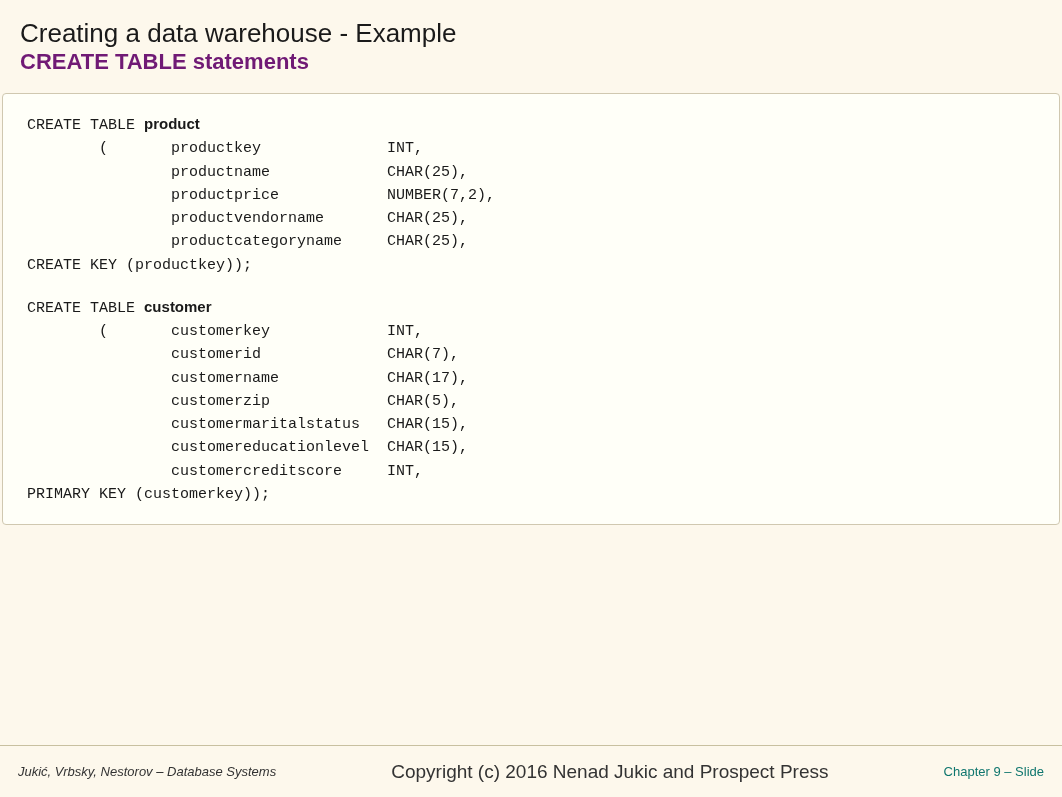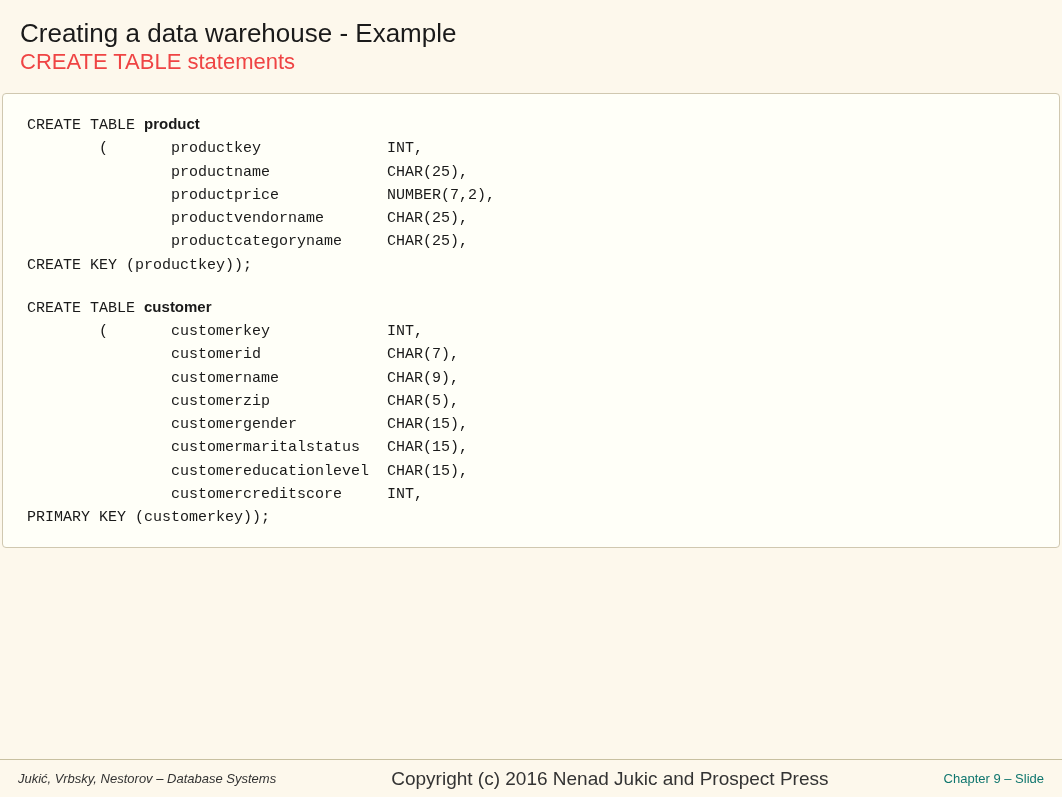--- a/index.html
+++ b/index.html
@@ -22,22 +22,22 @@
     }
 
     .main-title {
       font-size: 26px;
       font-weight: normal;
       color: #1a1a1a;
     }
 
     .sub-title {
       font-size: 22px;
-      font-weight: normal;
-      color: #ef4444;
+      font-weight: bold;
+      color: #701a75;
     }
 
     .code-box {
       margin: 10px 2px;
       background-color: #fffff8;
       border: 1px solid #d0c8b0;
       border-radius: 4px;
       padding: 18px 24px;
       font-family: 'Courier New', Courier, monospace;
       font-size: 15px;
@@ -58,21 +58,21 @@
 
     .code-line {
       white-space: pre;
     }
 
     .footer {
       position: absolute;
       bottom: 0;
       left: 0;
       right: 0;
-      height: 38px;
+      height: 52px;
       background-color: #fdf8ec;
       border-top: 1px solid #c8c0a0;
       display: flex;
       align-items: center;
       justify-content: space-between;
       padding: 0 18px;
     }
 
     .footer-left {
       font-size: 13px;
@@ -108,23 +108,22 @@
     <div class="code-line">                productcategoryname     CHAR(25),</div>
     <div class="code-line">CREATE KEY (productkey));</div>
   </div>
 
   <div style="height: 18px;"></div>
 
   <div>
     <div class="code-line"><span class="kw">CREATE TABLE </span><span class="bold-name">customer</span></div>
     <div class="code-line">        (       customerkey             INT,</div>
     <div class="code-line">                customerid              CHAR(7),</div>
-    <div class="code-line">                customername            CHAR(9),</div>
+    <div class="code-line">                customername            CHAR(17),</div>
     <div class="code-line">                customerzip             CHAR(5),</div>
-    <div class="code-line">                customergender          CHAR(15),</div>
     <div class="code-line">                customermaritalstatus   CHAR(15),</div>
     <div class="code-line">                customereducationlevel  CHAR(15),</div>
     <div class="code-line">                customercreditscore     INT,</div>
     <div class="code-line">PRIMARY KEY (customerkey));</div>
   </div>
 </div>
 
 <div class="footer">
   <div class="footer-left">Jukić, Vrbsky, Nestorov – Database Systems</div>
   <div class="footer-center">Copyright (c) 2016 Nenad Jukic and Prospect Press</div>

